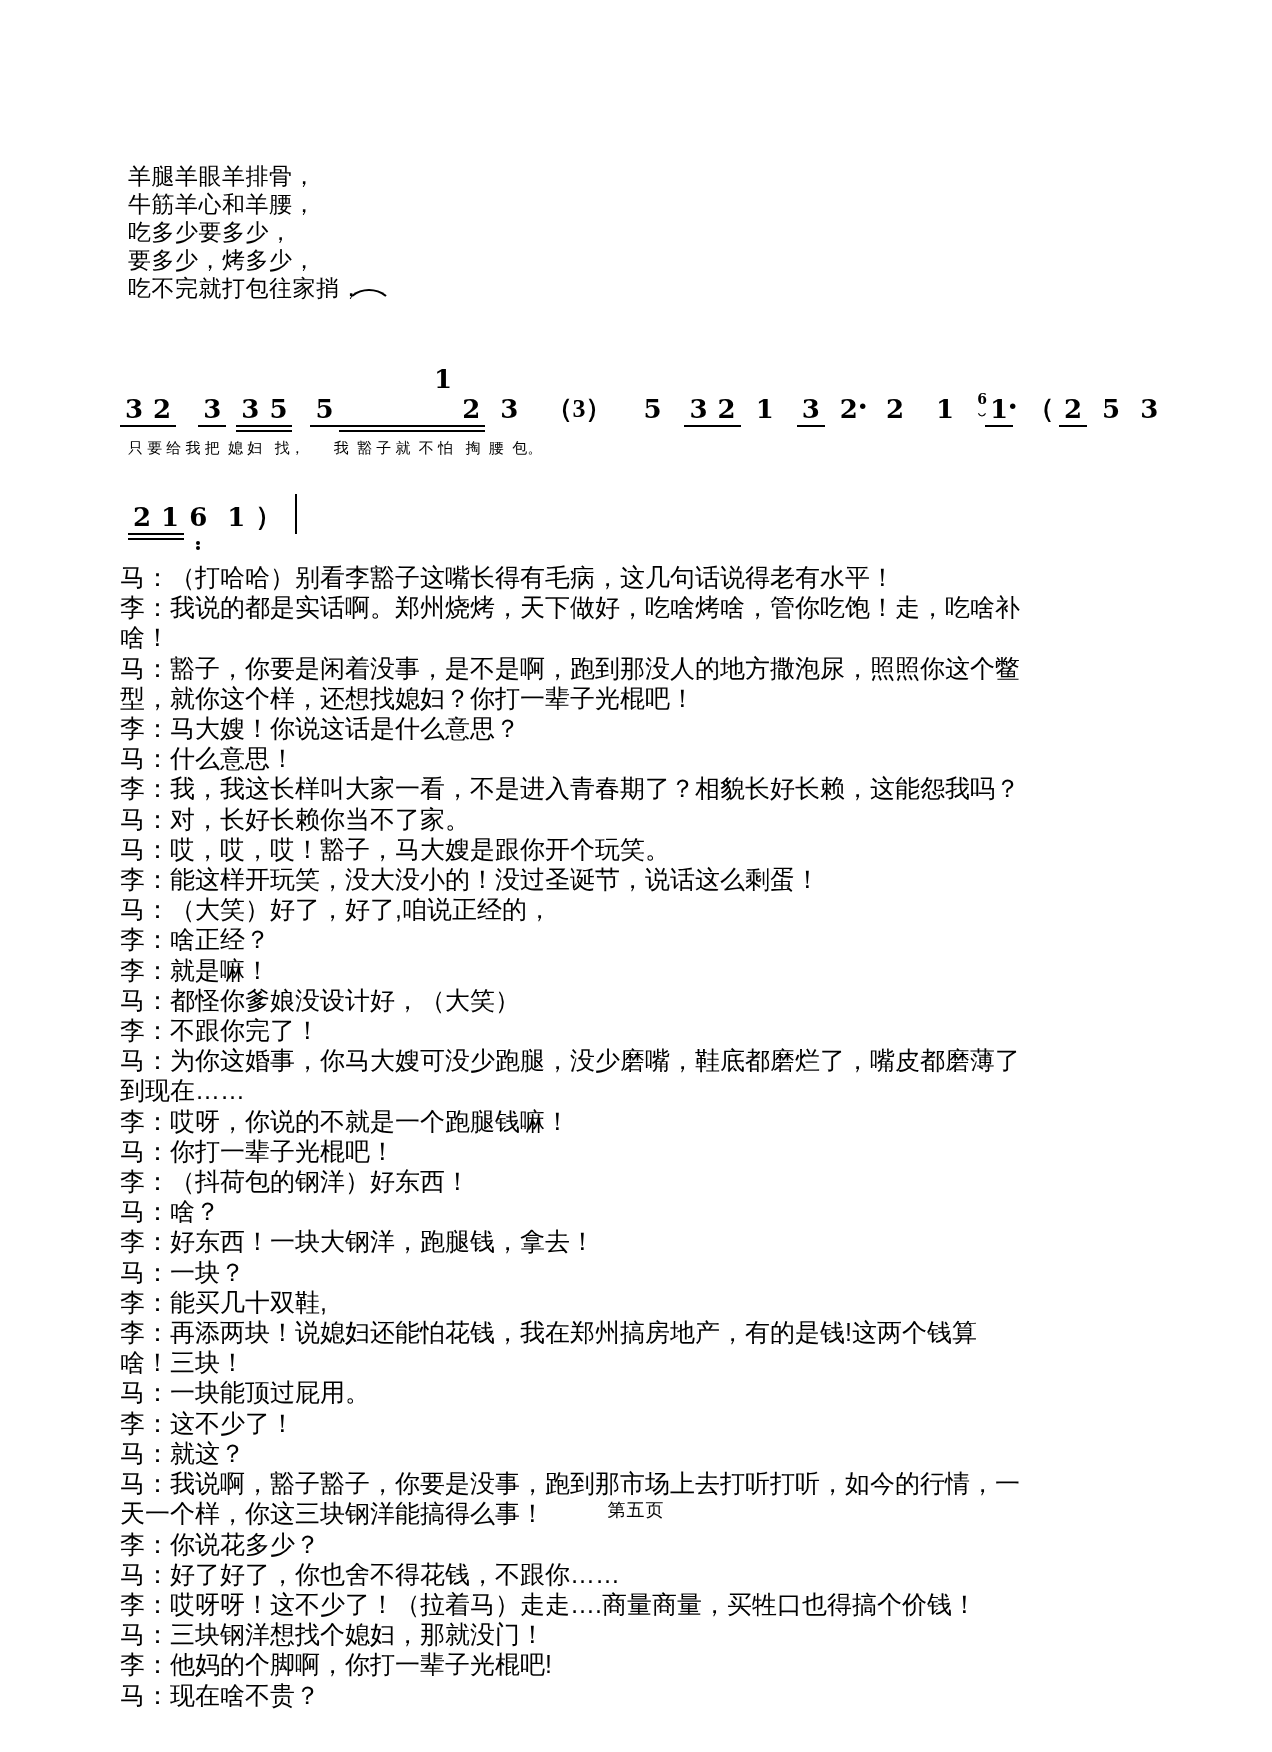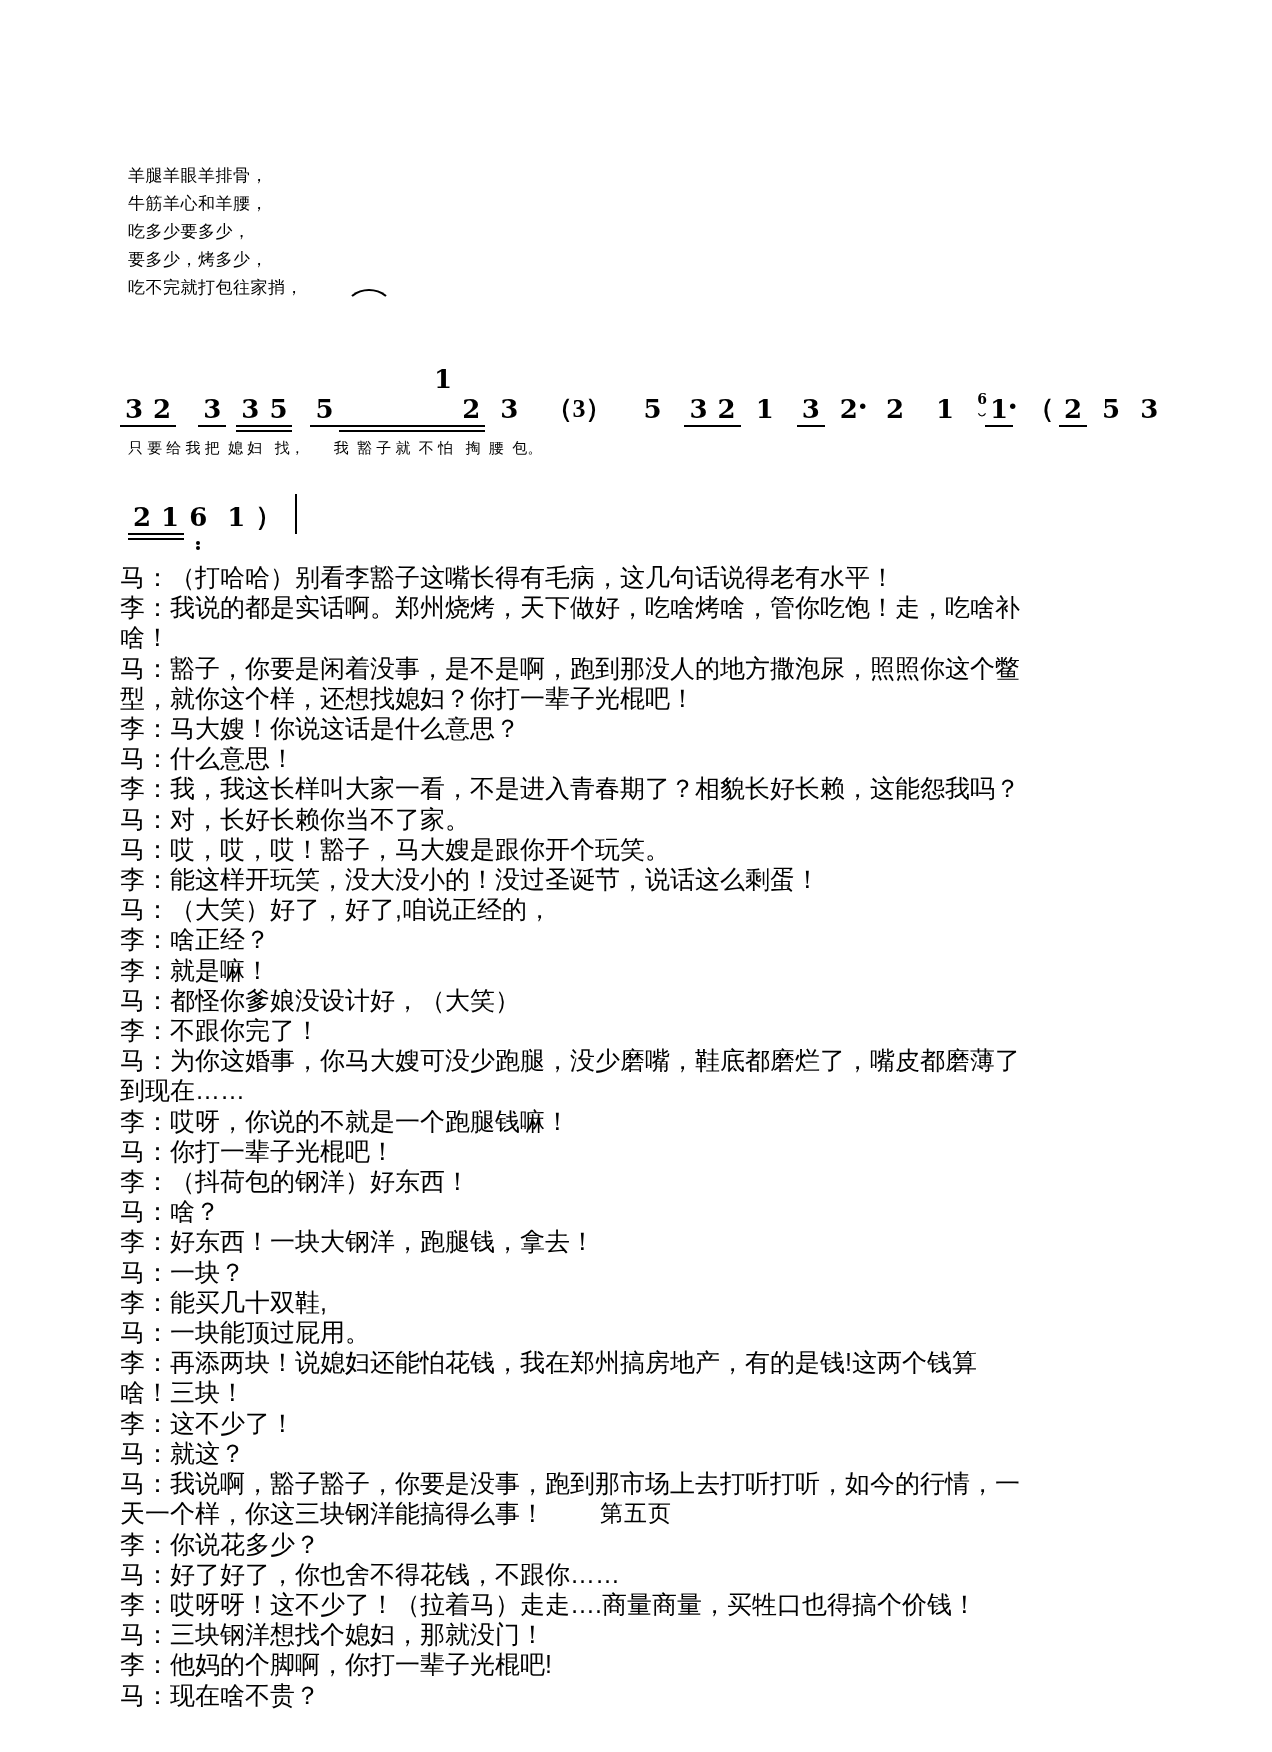--- a/index.html
+++ b/index.html
@@ -22,21 +22,21 @@
   }
 
   
   .verse {
     position: absolute;
     left: 128px;
     top: 162px;
     width: 760px;
   }
   .verse-line {
-    font-size: 17px;
+    font-size: 23px;
     line-height: 28px;
     letter-spacing: 0.5px;
     white-space: pre;
   }
 
   
   .music-system {
     position: absolute;
     left: 120px;
     top: 378px;
@@ -183,21 +183,21 @@
     text-indent: 0;
   }
 
   
   .footer {
     position: absolute;
     left: 0;
     right: 0;
     top: 1498px;
     text-align: center;
-    font-size: 23px;
+    font-size: 18px;
     letter-spacing: 1px;
   }
 </style>
 </head>
 <body>
 
 <div class="page">
 
   <div class="verse">
     <div class="verse-line">羊腿羊眼羊排骨，</div>
@@ -312,22 +312,22 @@
     <div class="script-line">马：都怪你爹娘没设计好，（大笑）</div>
     <div class="script-line">李：不跟你完了！</div>
     <div class="script-line">马：为你这婚事，你马大嫂可没少跑腿，没少磨嘴，鞋底都磨烂了，嘴皮都磨薄了到现在……</div>
     <div class="script-line">李：哎呀，你说的不就是一个跑腿钱嘛！</div>
     <div class="script-line">马：你打一辈子光棍吧！</div>
     <div class="script-line">李：（抖荷包的钢洋）好东西！</div>
     <div class="script-line">马：啥？</div>
     <div class="script-line">李：好东西！一块大钢洋，跑腿钱，拿去！</div>
     <div class="script-line">马：一块？</div>
     <div class="script-line">李：能买几十双鞋,</div>
+    <div class="script-line">李：再添两块！说媳妇还能怕花钱，我在郑州搞房地产，有的是钱!这两个钱算啥！三块！</div>
     <div class="script-line">马：一块能顶过屁用。</div>
-    <div class="script-line">李：再添两块！说媳妇还能怕花钱，我在郑州搞房地产，有的是钱!这两个钱算啥！三块！</div>
     <div class="script-line">李：这不少了！</div>
     <div class="script-line">马：就这？</div>
     <div class="script-line">马：我说啊，豁子豁子，你要是没事，跑到那市场上去打听打听，如今的行情，一天一个样，你这三块钢洋能搞得么事！</div>
     <div class="script-line">李：你说花多少？</div>
     <div class="script-line">马：好了好了，你也舍不得花钱，不跟你……</div>
     <div class="script-line">李：哎呀呀！这不少了！（拉着马）走走….商量商量，买牲口也得搞个价钱！</div>
     <div class="script-line">马：三块钢洋想找个媳妇，那就没门！</div>
     <div class="script-line">李：他妈的个脚啊，你打一辈子光棍吧!</div>
     <div class="script-line">马：现在啥不贵？</div>
   </div>

